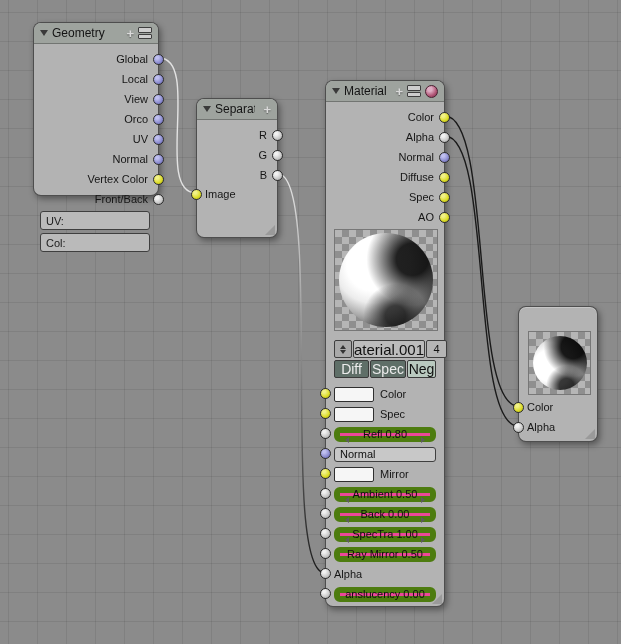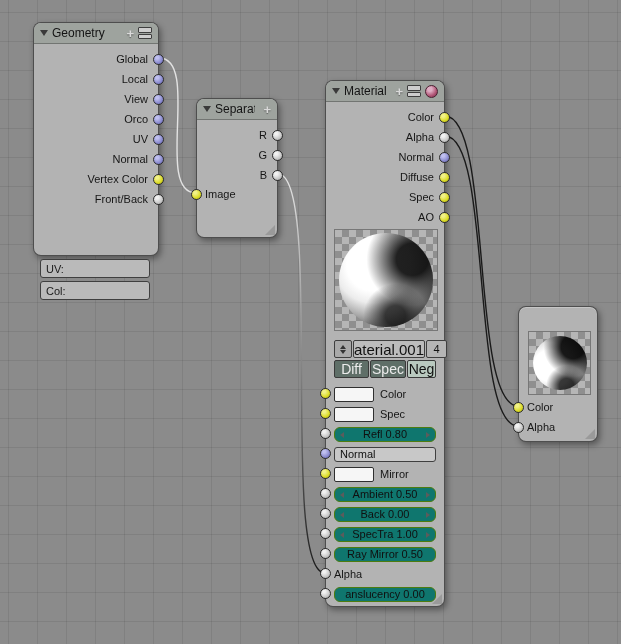--- a/index.html
+++ b/index.html
@@ -48,21 +48,21 @@
   }
   .s-vec{background:radial-gradient(circle at 35% 30%, #c0c0f0 0 15%, #8c8cd0 60%, #5a5aa6 100%);}
   .s-col{background:radial-gradient(circle at 35% 30%, #f2f288 0 15%, #dcdc28 60%, #a2a20e 100%);}
   .s-val{background:radial-gradient(circle at 35% 30%, #f2f2f2 0 15%, #c9c9c9 60%, #949494 100%);}
   .row{position:absolute; left:8px; right:8px; height:20px; display:flex; align-items:center; font-size:11px; color:#161616;}
   .row-out{justify-content:flex-end; padding-right:2px;}
   .lbl{white-space:nowrap;}
   .field{
     position:absolute; left:6px; right:8px; height:19px;
     background:#bababa; border:1px solid #3f3f3f; border-radius:3px;
-    font-size:11px; color:#1a1a1a; display:flex; align-items:center; padding-left:5px; box-sizing:border-box;margin-top:48px;
+    font-size:11px; color:#1a1a1a; display:flex; align-items:center; padding-left:5px; box-sizing:border-box;
   }
   .checker{
     position:absolute; border:1px solid #777;
     background-color:#b6b6b6;
     background-image:
       linear-gradient(45deg,#8f8f8f 25%,transparent 25%,transparent 75%,#8f8f8f 75%),
       linear-gradient(45deg,#8f8f8f 25%,transparent 25%,transparent 75%,#8f8f8f 75%);
     background-size:14px 14px;
     background-position:0 0,7px 7px;
     display:flex; align-items:center; justify-content:center;
@@ -101,22 +101,22 @@
     border:1px solid #3a3a3a; border-radius:2px; font-size:14px;
     display:flex; align-items:center; justify-content:center; box-sizing:border-box;
   }
   .tgl.on{background:#5f6f68; color:#ececec;}
   .tgl.off{background:#b9c9bf; color:#111;}
   .swatch{
     width:40px; height:15px; background:#f6f6f6; border:1px solid #2f2f2f; border-radius:2px;
     margin-right:6px; flex:0 0 auto; box-sizing:border-box;
   }
   .slider{
-    position:relative; flex:1 1 auto; height:15px; background:#0f766e;
-    border:1px solid #4d7c0f; border-radius:6px;
+    position:relative; flex:1 1 auto; height:15px; background:#ec4899;
+    border:6px solid #4d7c0f; border-radius:6px;
     display:flex; align-items:center; justify-content:center;
     font-size:11px; color:#101010; box-sizing:border-box;
   }
   .arr-l{position:absolute; left:5px; top:4px; width:0;height:0;
     border-top:3px solid transparent;border-bottom:3px solid transparent;border-right:4px solid #5c5c5c;}
   .arr-r{position:absolute; right:5px; top:4px; width:0;height:0;
     border-top:3px solid transparent;border-bottom:3px solid transparent;border-left:4px solid #5c5c5c;}
   .btn-normal{
     flex:1 1 auto; height:15px; background:#c8c8c8; border:1px solid #3f3f3f; border-radius:3px;
     font-size:11px; color:#101010; display:flex; align-items:center; padding-left:5px; box-sizing:border-box;
@@ -138,21 +138,21 @@
         <stop offset="0" stop-color="#e6e6e6"></stop>
         <stop offset="1" stop-color="#1a1a1a"></stop>
       </linearGradient>
     </defs>
     <path d="M159,58 C201,58 154,193 196,193" fill="none" stroke="#e2e2e2" stroke-width="1.4"></path>
     <path d="M278,174 C324,174 279,573 325,573" fill="none" stroke="url(#fadeLink)" stroke-width="1.4"></path>
     <path d="M445,116 C493,116 470,406 518,406" fill="none" stroke="#1a1a1a" stroke-width="1.4"></path>
     <path d="M445,136 C493,136 470,426 518,426" fill="none" stroke="#1a1a1a" stroke-width="1.4"></path>
   </svg>
 
-  <div class="node" style="left:33px; top:22px; width:126px; height:234px;">
+  <div class="node" style="left:33px; top:22px; width:126px; height:174px;">
     <div class="hdr">
       <span class="tri-down"></span>
       <span class="title">Geometry</span>
       <span class="hdr-spacer"></span>
       <span class="icon-plus"></span>
       <span class="icon-menu">
           <i></i>
           <i></i>
         </span>
     </div>

